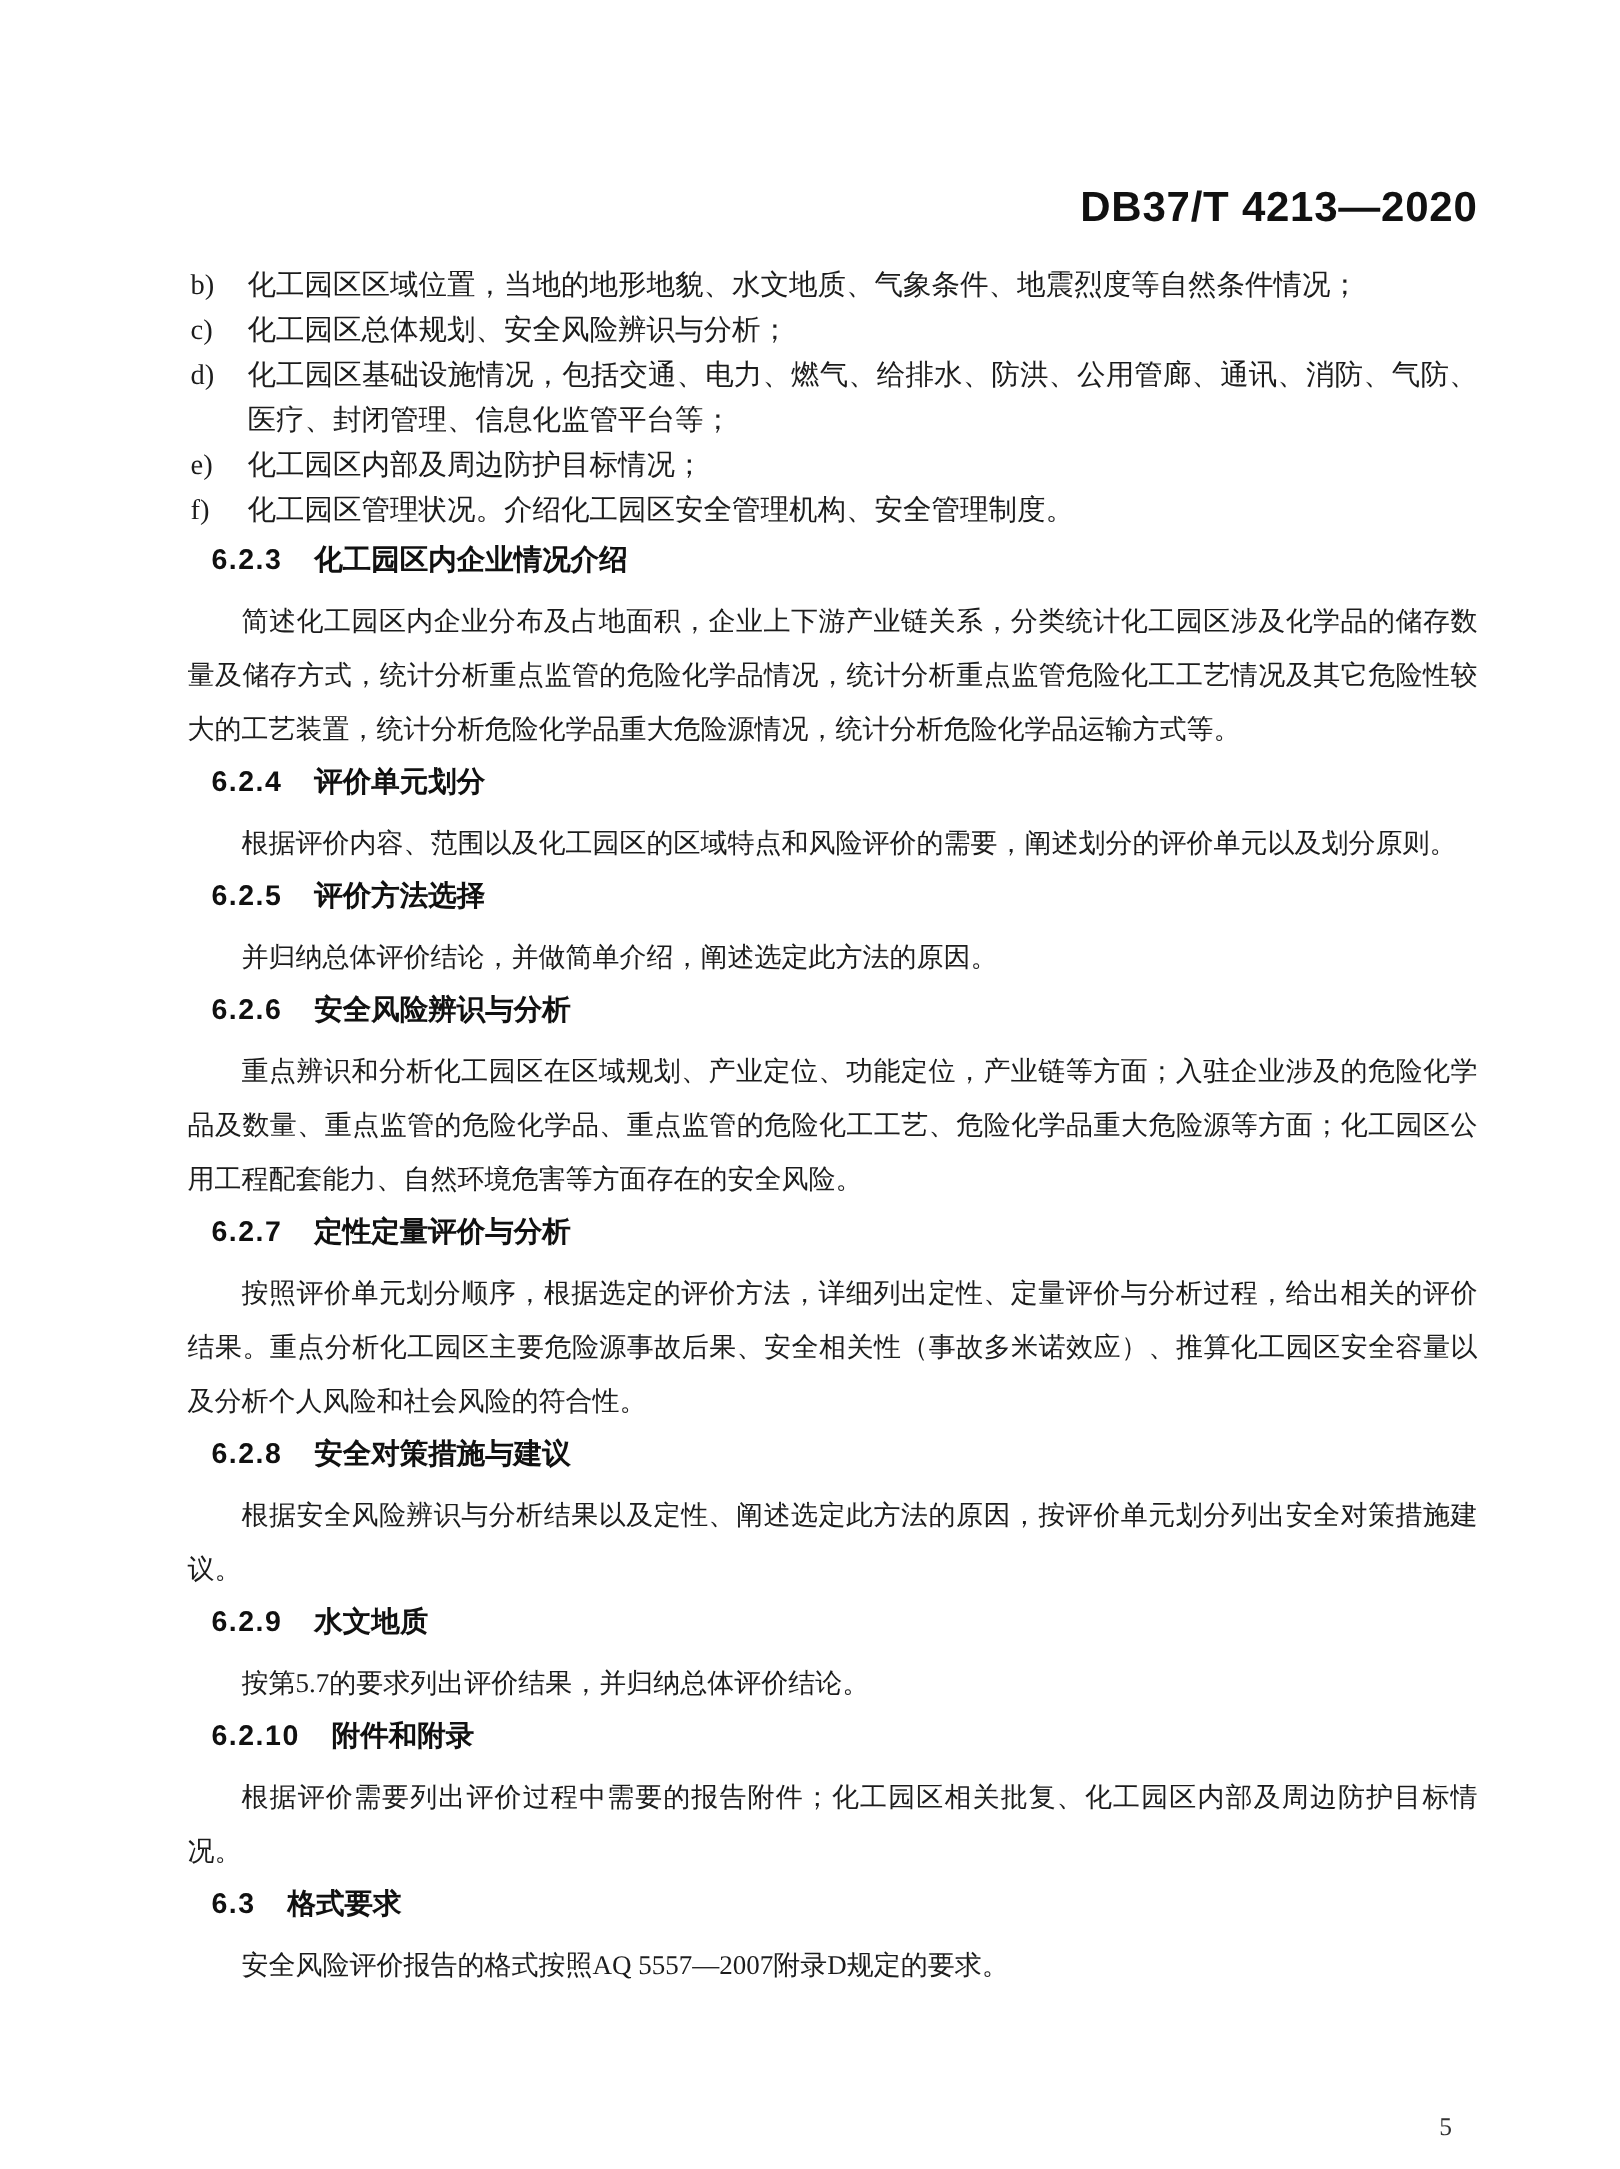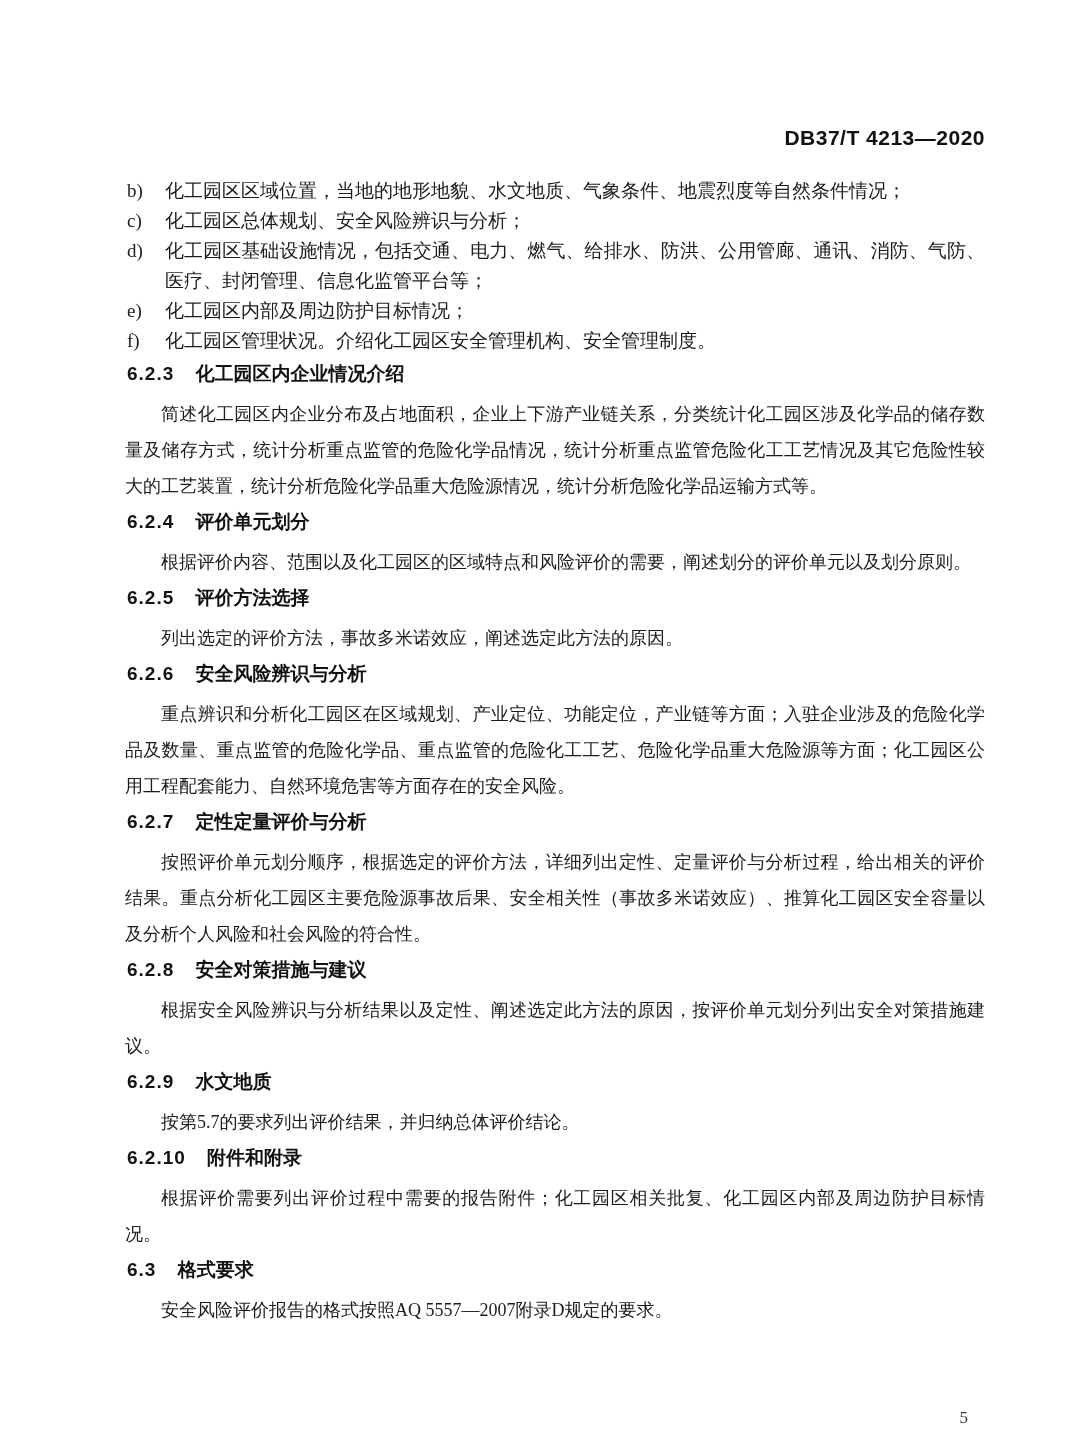--- a/index.html
+++ b/index.html
@@ -15,21 +15,21 @@
     box-sizing: border-box;
     padding: 126px 95px 0 125px;
     font-family: "Liberation Serif", serif;
     color: #1c1c1c;
     overflow: hidden;
   }
   .page-header {
     text-align: right;
     font-family: "Liberation Sans", sans-serif;
     font-weight: bold;
-    font-size: 21px;
+    font-size: 28px;
     line-height: 24px;
     letter-spacing: 0.5px;
     color: #111111;
   }
   .doc-list {
     margin-top: 26px;
   }
   .list-item {
     display: flex;
     align-items: flex-start;
@@ -40,21 +40,21 @@
     flex: 0 0 40px;
     padding-left: 2px;
     box-sizing: border-box;
   }
   .list-text {
     flex: 1;
     text-align: justify;
   }
   .doc-section { margin: 0; }
   .sec-heading {
-    margin: 6px 0 0 2px;
+    margin: 6px 0 0 16px;
     font-family: "Liberation Sans", sans-serif;
     font-weight: bold;
     font-size: 19px;
     line-height: 24px;
     color: #111111;
   }
   .sec-num { margin-right: 16px; letter-spacing: 1px; }
   .sec-body {
     margin: 10px 0 0 0;
     font-size: 18px;
@@ -116,21 +116,21 @@
       <span>评价单元划分</span>
     </h3>
     <p class="sec-body">根据评价内容、范围以及化工园区的区域特点和风险评价的需要，阐述划分的评价单元以及划分原则。</p>
   </div>
 
   <div class="doc-section">
     <h3 class="sec-heading">
       <span class="sec-num">6.2.5</span>
       <span>评价方法选择</span>
     </h3>
-    <p class="sec-body">列出选定的评价方法，事故多米诺效应，阐述选定此方法的原因。</p>
+    <p class="sec-body">并归纳总体评价结论，并做简单介绍，阐述选定此方法的原因。</p>
   </div>
 
   <div class="doc-section">
     <h3 class="sec-heading">
       <span class="sec-num">6.2.6</span>
       <span>安全风险辨识与分析</span>
     </h3>
     <p class="sec-body">重点辨识和分析化工园区在区域规划、产业定位、功能定位，产业链等方面；入驻企业涉及的危险化学品及数量、重点监管的危险化学品、重点监管的危险化工工艺、危险化学品重大危险源等方面；化工园区公用工程配套能力、自然环境危害等方面存在的安全风险。</p>
   </div>
 

